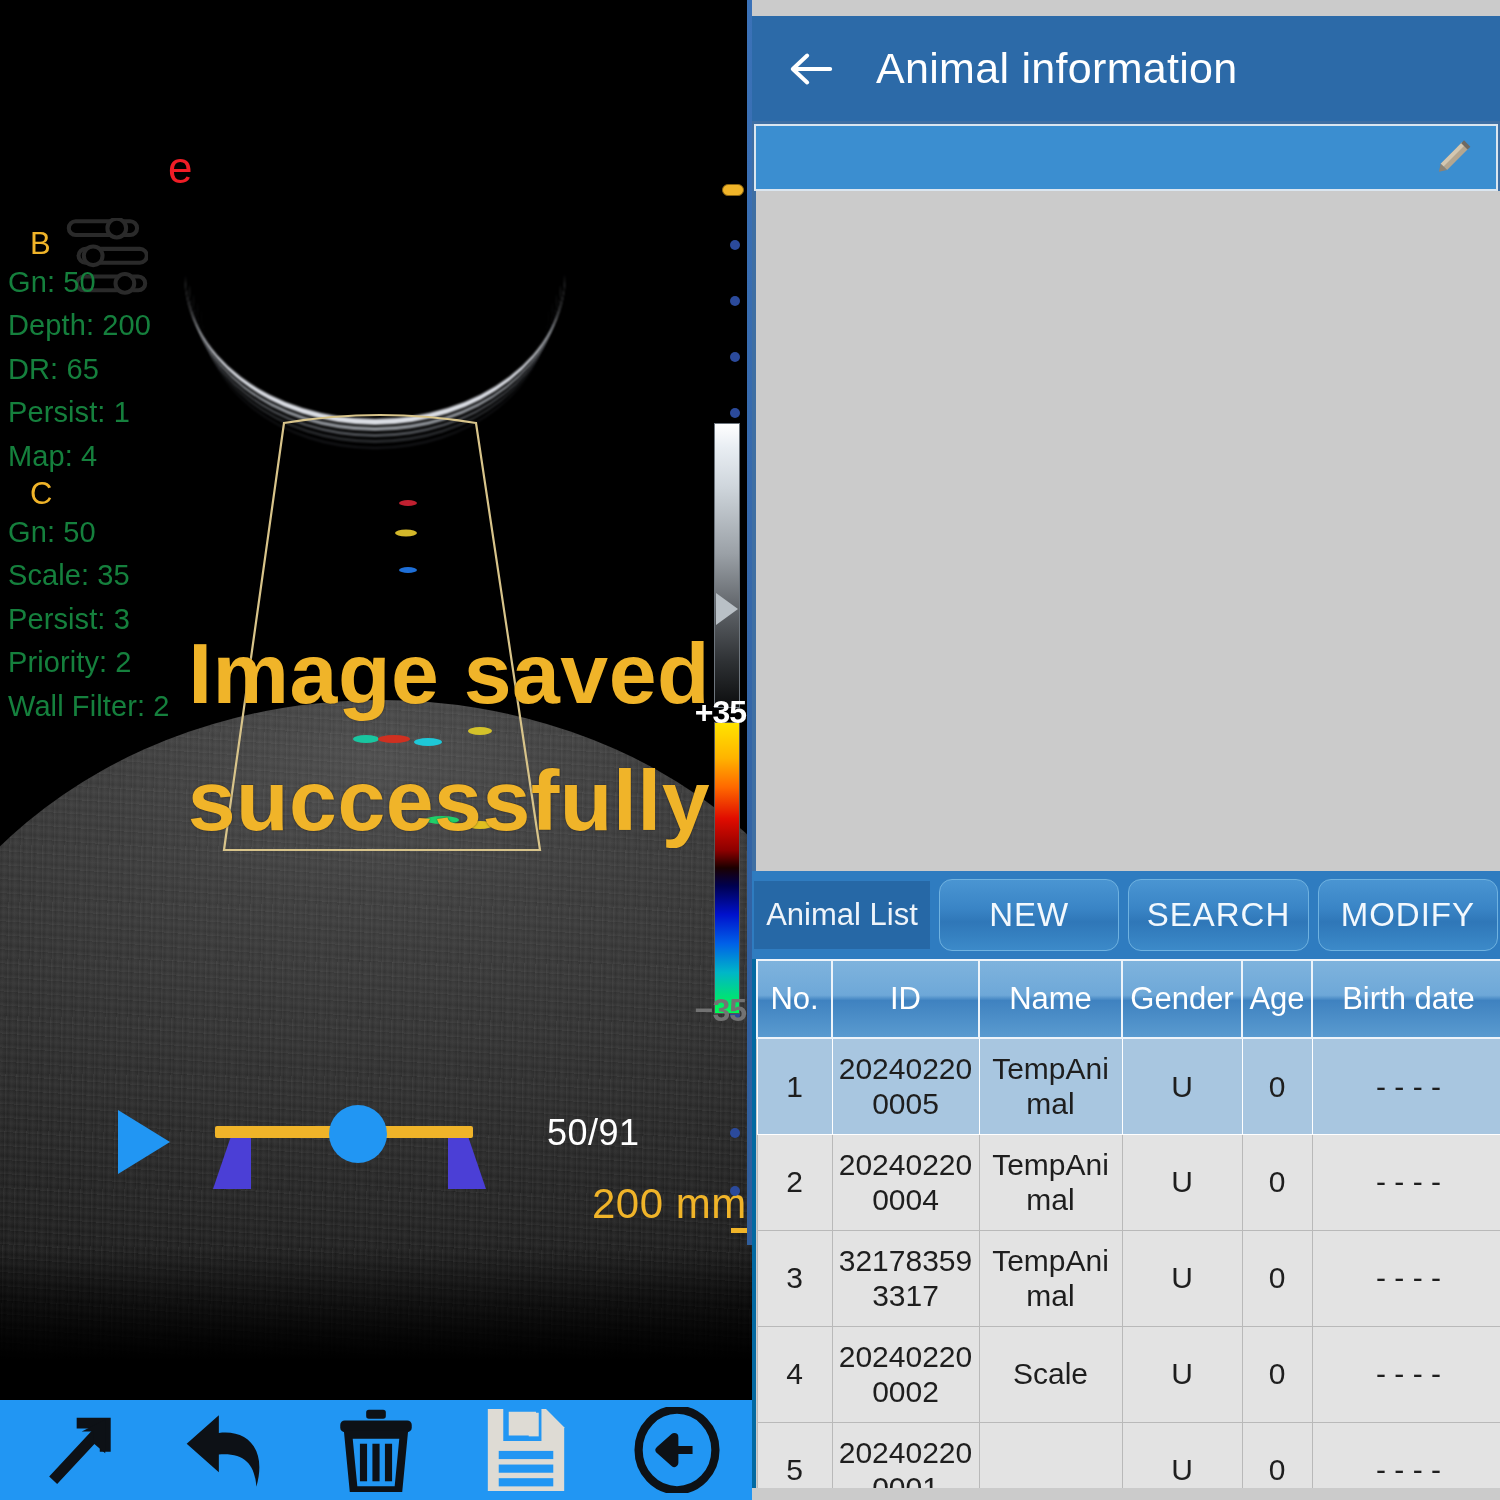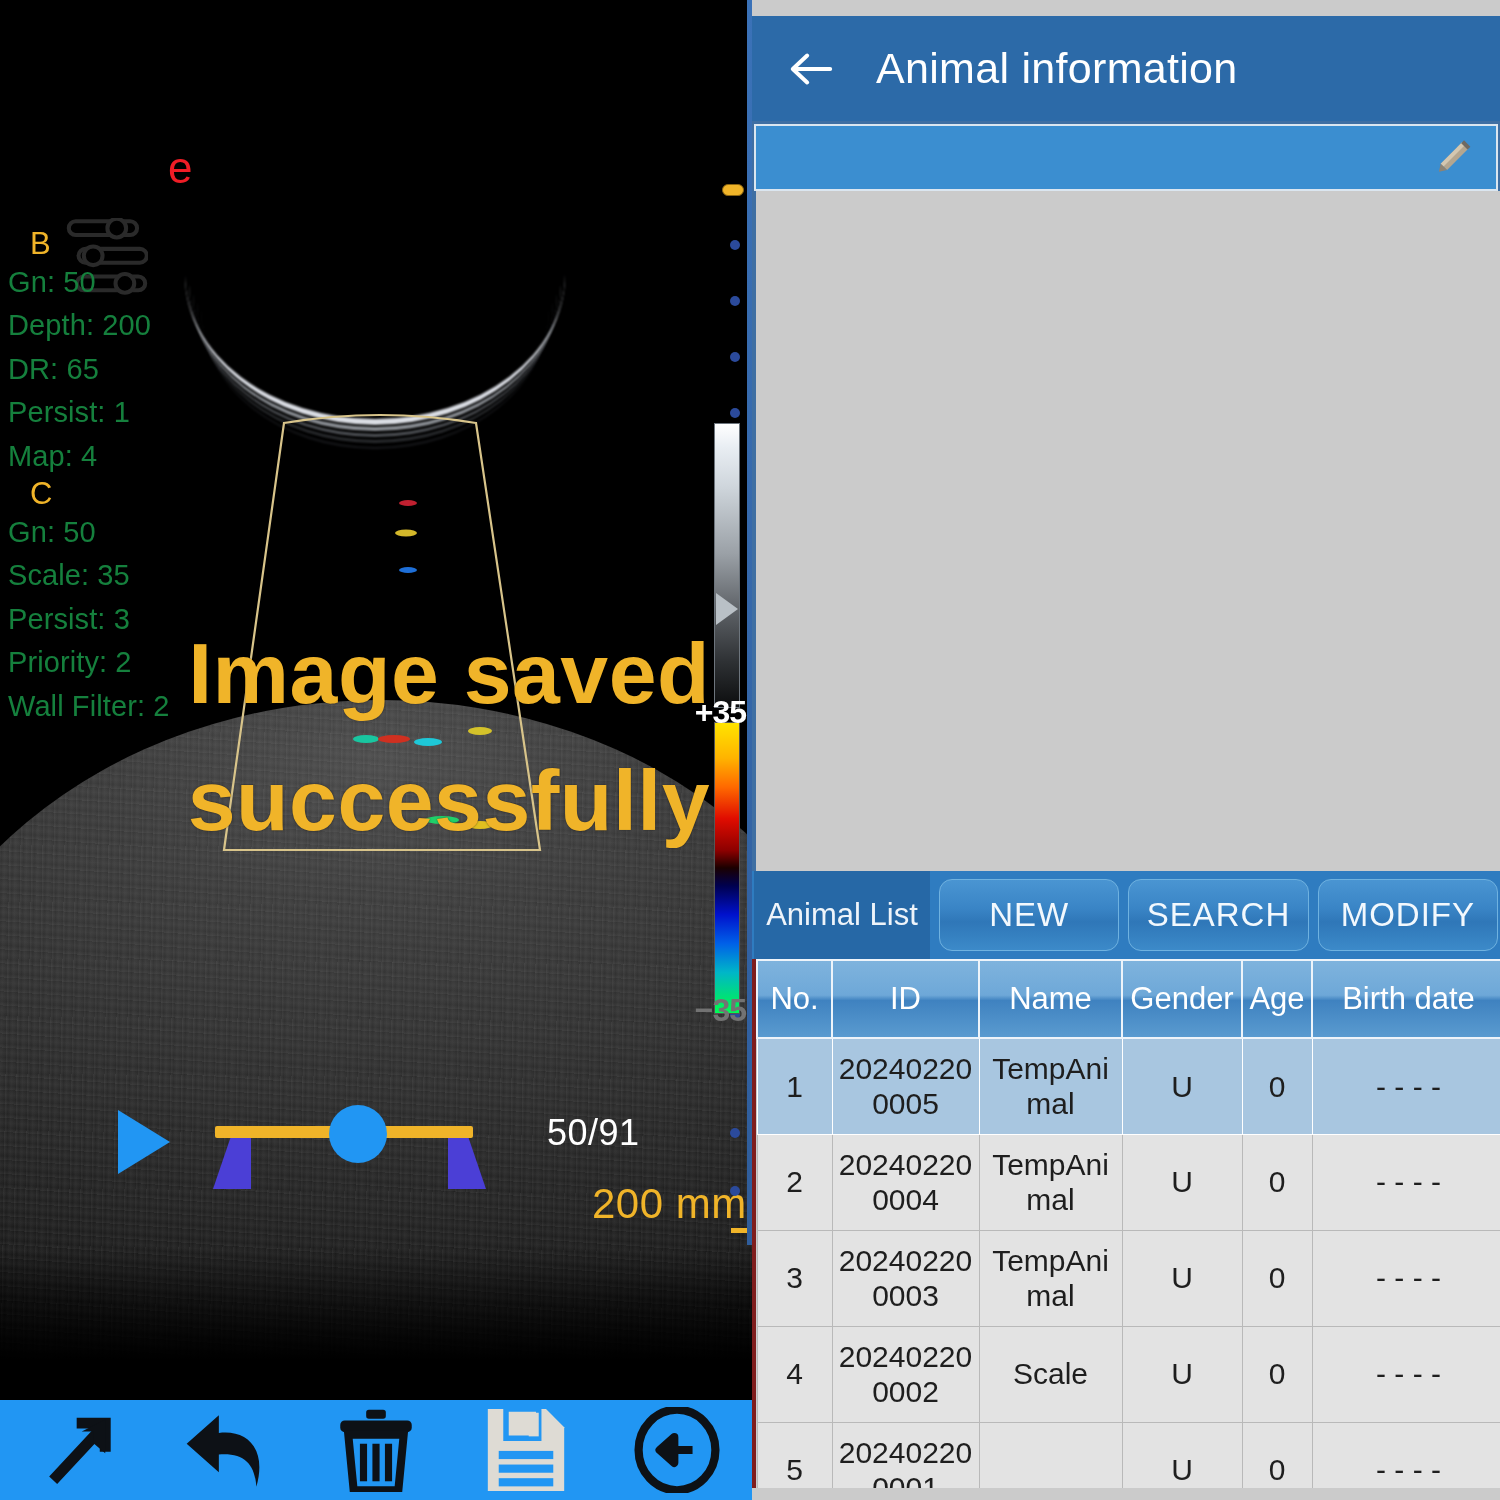--- a/index.html
+++ b/index.html
@@ -123,41 +123,41 @@
 
   .name-bar-wrap { padding:3px 2px 0 2px; background:#3f6fa3; }
   .name-bar { height:67px; background:#3b8ed0; border:2px solid #dbe6f0;
     display:flex; align-items:center; justify-content:flex-end; padding-right:22px; }
   .pencil { width:44px; height:44px; }
 
   .detail-area { height:680px; background:#cbcbcb; border-left:4px solid #3f6fa3; }
 
   .tabbar { height:88px; background:#2f7cc0; display:flex; align-items:center;
     gap:9px; padding:0 2px; }
-  .tab-active { width:176px; height:88px; background:#2668a6;
+  .tab-active { width:176px; height:68px; background:#2668a6;
     display:flex; align-items:center; justify-content:center;
     color:#eef4fa; font-size:31px; }
   .tab-btn { flex:1; height:72px; border-radius:13px;
     background:linear-gradient(to bottom,#4a95d2 0%, #3a85c6 40%, #2f77b8 60%, #3c8ac9 100%);
     border:1px solid #6fb2e0;
     display:flex; align-items:center; justify-content:center;
     color:#f2f8fd; font-size:33px; letter-spacing:1px; }
 
   table.animals { width:748px; border-collapse:collapse; table-layout:fixed; }
   table.animals th {
     background:linear-gradient(to bottom,#7fb3dd 0%, #6ea8d8 45%, #3f82c0 52%, #5a9bd0 100%);
     color:#ffffff; font-weight:400; font-size:31px; height:78px;
     border:2px solid #eef4fa; }
   table.animals td { font-size:30px; color:#1e1e1e; text-align:center;
     border:1px solid #b9b9b9; padding:6px 2px; height:96px;
     word-break:break-all; line-height:1.18; background:#e3e3e3; }
   table.animals tr.sel td { background:#a8c6e0; border-color:#ffffff; }
   .col-no{width:75px;} .col-id{width:147px;} .col-name{width:143px;}
   .col-gender{width:120px;} .col-age{width:70px;} .col-birth{width:193px;}
-  .tbl-clip { height:529px; overflow:hidden; border-left:4px solid #7f1d1d; }
+  .tbl-clip { height:529px; overflow:hidden; border-left:4px solid #0369a1; }
 </style>
 </head>
 <body>
 
 <div id="root">
 
   <div id="us-panel">
     <div class="tissue"></div>
     <div class="tissue-fade"></div>
 
@@ -349,21 +349,21 @@
             <tr>
               <td>2</td>
               <td>202402200004</td>
               <td>TempAnimal</td>
               <td>U</td>
               <td>0</td>
               <td>- - - -</td>
             </tr>
             <tr>
               <td>3</td>
-              <td>202402200003</td>
+              <td>321783593317</td>
               <td>TempAnimal</td>
               <td>U</td>
               <td>0</td>
               <td>- - - -</td>
             </tr>
             <tr>
               <td>4</td>
               <td>202402200002</td>
               <td>Scale</td>
               <td>U</td>

